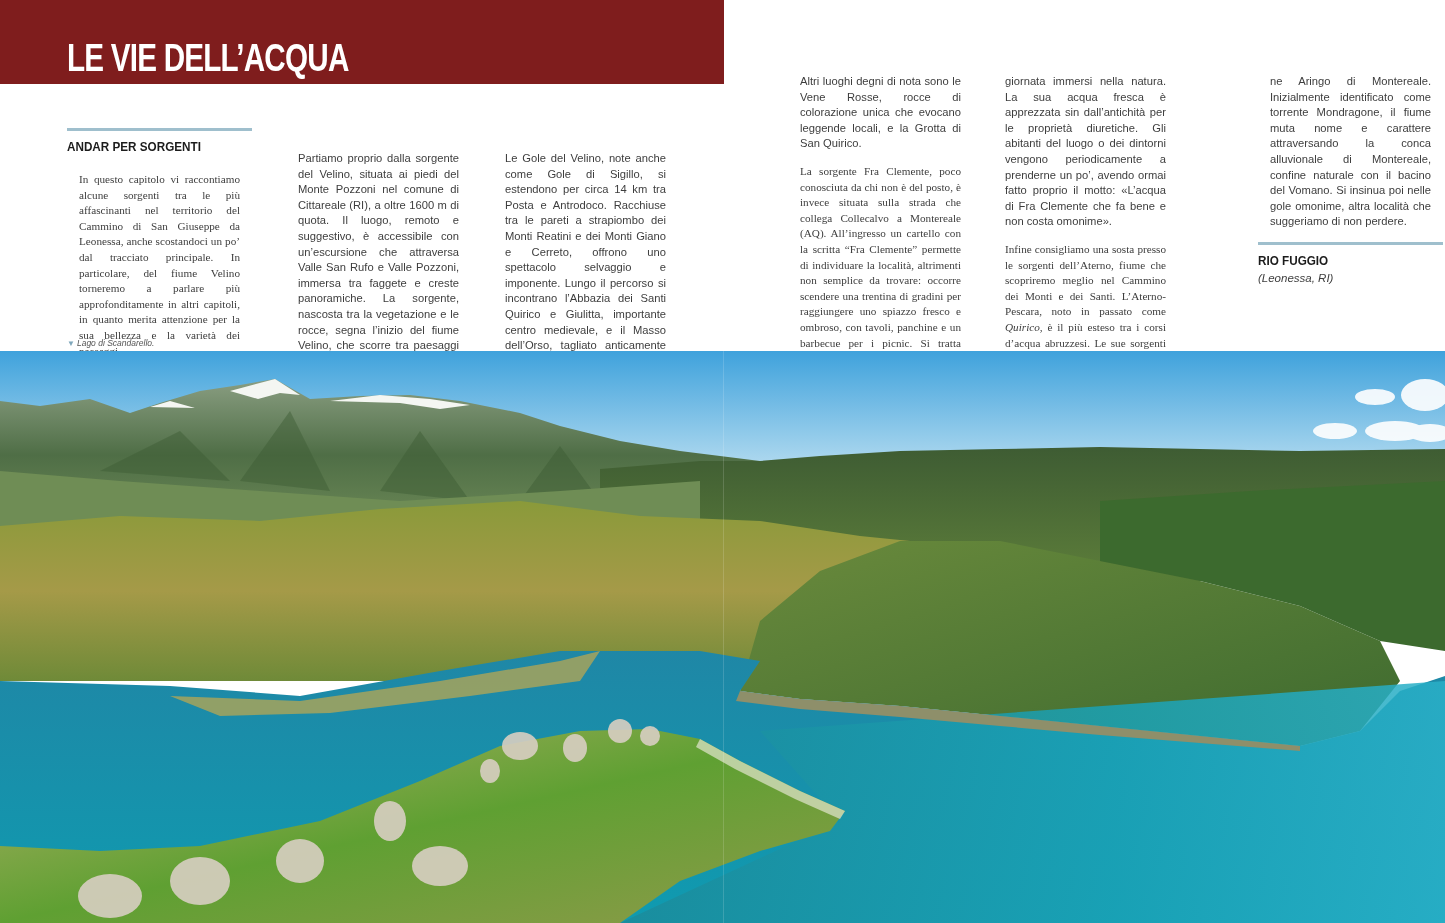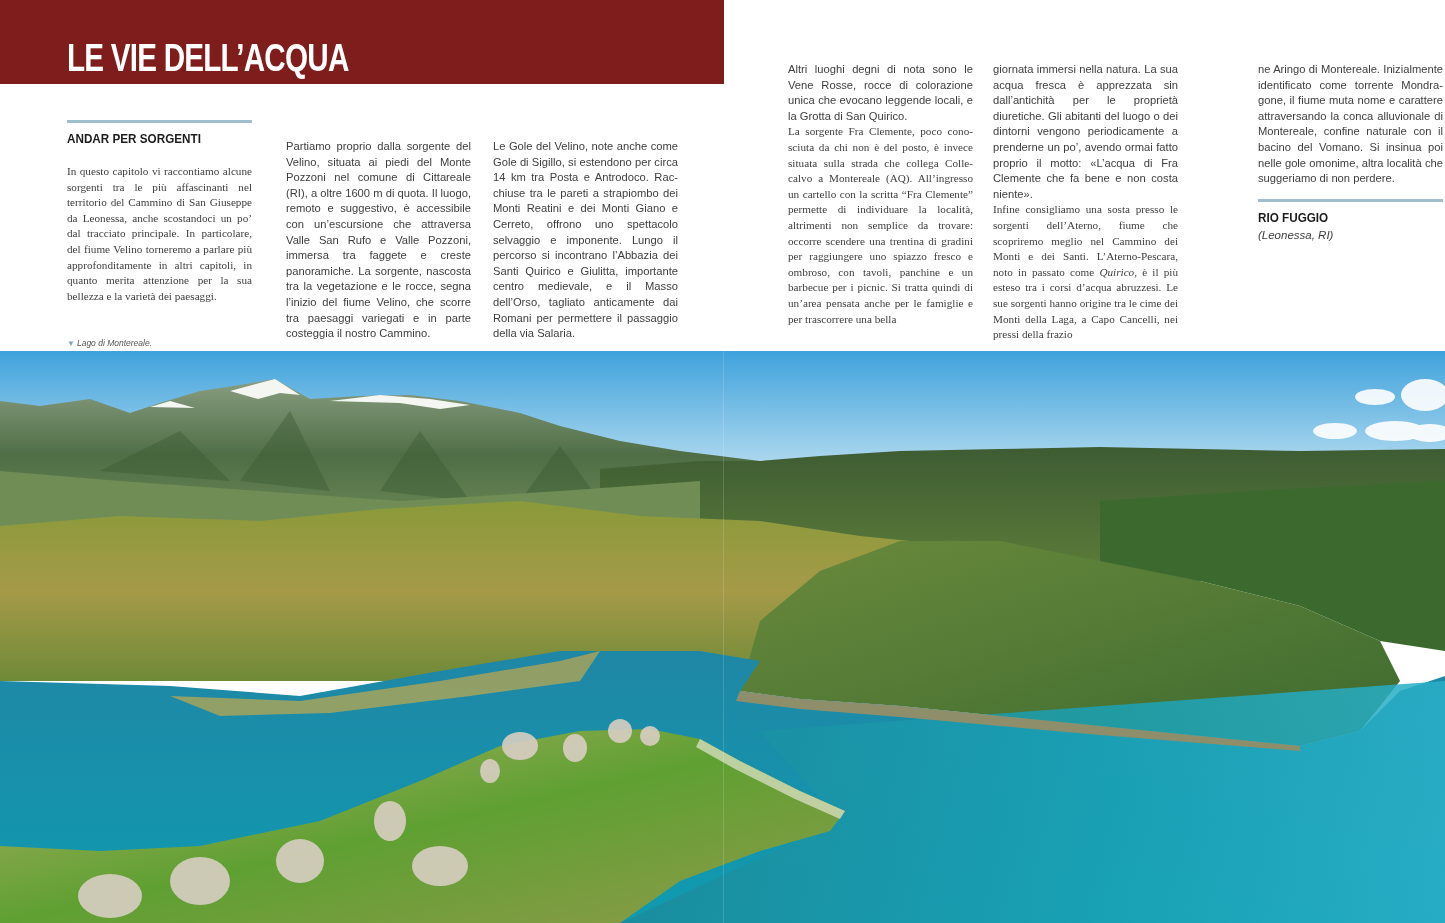--- a/index.html
+++ b/index.html
@@ -18,32 +18,32 @@
       transform: scaleX(0.78); transform-origin: left center;
       white-space: nowrap;
     }
 
     .col {
       position: absolute; width: 185px;
       font-family: "Liberation Sans", sans-serif;
       font-size: 11.2px; line-height: 15.6px; color: #3d3d3d;
       text-align: justify; hyphens: manual;
     }
-    .col p { margin: 0; }
+    .col p { margin: 12px; }
     .col p + p { margin-top: 0; font-family: Liberation Serif, serif; }
 
     .rule { height: 3px; background: #9fbfcd; width: 185px; margin-bottom: 8px; }
     .section-head {
       font-weight: bold; font-size: 13px; line-height: 16px; color: #1c1c1c;
       transform: scaleX(0.9); transform-origin: left center; white-space: nowrap;
       margin-bottom: 2px;
     }
     .section-sub { font-style: italic; font-size: 11.5px; line-height: 15px; color: #3d3d3d; margin-bottom: 14px; }
 
-    #col1 { left: 67px; top: 120px; }
+    #col1 { left: 67px; top: 128px; }
     #col1 .body { margin-top: 17px; font-family: Liberation Serif, serif; }
     #col2 { left: 286px; top: 139px; }
     #col3 { left: 493px; top: 139px; }
     #col4 { left: 788px; top: 62px; }
     #col5 { left: 993px; top: 62px; }
     #col6 { left: 1258px; top: 62px; }
     #col6 .rule { margin-top: 12px; }
 
     .caption {
       position: absolute; left: 67px; top: 338px;
@@ -82,33 +82,33 @@
 <div class="col" id="col3">
   <p>Le Gole del Velino, note anche come Gole di Sigillo, si estendono per circa 14 km tra Posta e Antrodoco. Rac­chiuse tra le pareti a strapiombo dei Monti Reatini e dei Monti Giano e Cer­reto, offrono uno spettacolo selvaggio e imponente. Lungo il percorso si in­contrano l’Abbazia dei Santi Quirico e Giulitta, importante centro medievale, e il Masso dell’Orso, tagliato antica­mente dai Romani per permettere il passaggio della via Salaria.</p>
 </div>
 
 <div class="col" id="col4">
   <p>Altri luoghi degni di nota sono le Vene Rosse, rocce di colorazione uni­ca che evocano leggende locali, e la Grotta di San Quirico.</p>
   <p>La sorgente Fra Clemente, poco cono­sciuta da chi non è del posto, è invece situata sulla strada che collega Colle­calvo a Montereale (AQ). All’ingresso un cartello con la scritta “Fra Clemen­te” permette di individuare la località, altrimenti non semplice da trovare: occorre scendere una trentina di gra­dini per raggiungere uno spiazzo fre­sco e ombroso, con tavoli, panchine e un barbecue per i picnic. Si tratta quindi di un’area pensata anche per le famiglie e per trascorrere una bella</p>
 </div>
 
 <div class="col" id="col5">
-  <p>giornata immersi nella natura. La sua acqua fresca è apprezzata sin dall’an­tichità per le proprietà diuretiche. Gli abitanti del luogo o dei dintorni ven­gono periodicamente a prenderne un po’, avendo ormai fatto proprio il motto: «L’acqua di Fra Clemente che fa bene e non costa niente».</p>
+  <p>giornata immersi nella natura. La sua acqua fresca è apprezzata sin dall’an­tichità per le proprietà diuretiche. Gli abitanti del luogo o dei dintorni ven­gono periodicamente a prenderne un po’, avendo ormai fatto proprio il motto: «L’acqua di Fra Clemente che fa bene e non costa omonime».</p>
   <p><span>Infine consigliamo una sosta pres­so le sorgenti dell’Aterno, fiume che scopriremo meglio nel Cammino dei Monti e dei Santi. L’Aterno-Pescara, noto in passato come </span><em>Quirico</em><span>, è il più esteso tra i corsi d’acqua abruz­zesi. Le sue sorgenti hanno origine tra le cime dei Monti della Laga, a Capo Cancelli, nei pressi della frazio­</span></p>
 </div>
 
 <div class="col" id="col6">
   <p>ne Aringo di Montereale. Inizialmente identificato come torrente Mondra­gone, il fiume muta nome e carattere attraversando la conca alluvionale di Montereale, confine naturale con il bacino del Vomano. Si insinua poi nelle gole omonime, altra località che suggeriamo di non perdere.</p>
   <div class="rule"></div>
   <div class="section-head">RIO FUGGIO</div>
   <div class="section-sub">(Leonessa, RI)</div>
 </div>
 
 <div class="caption">
-  <span class="tri">▼</span><span>Lago di Montereale.</span>
+  <span class="tri">▼</span><span>Lago di Scandarello.</span>
 </div>
 
 <div class="photo">
   <svg width="1445" height="572" viewBox="0 0 1445 572" xmlns="http://www.w3.org/2000/svg">
     <defs>
       <linearGradient id="sky" x1="0" y1="0" x2="0" y2="1">
         <stop offset="0" stop-color="#3fa2dc"></stop>
         <stop offset="0.6" stop-color="#a9d6ee"></stop>
         <stop offset="1" stop-color="#e6f3f8"></stop>
       </linearGradient>

